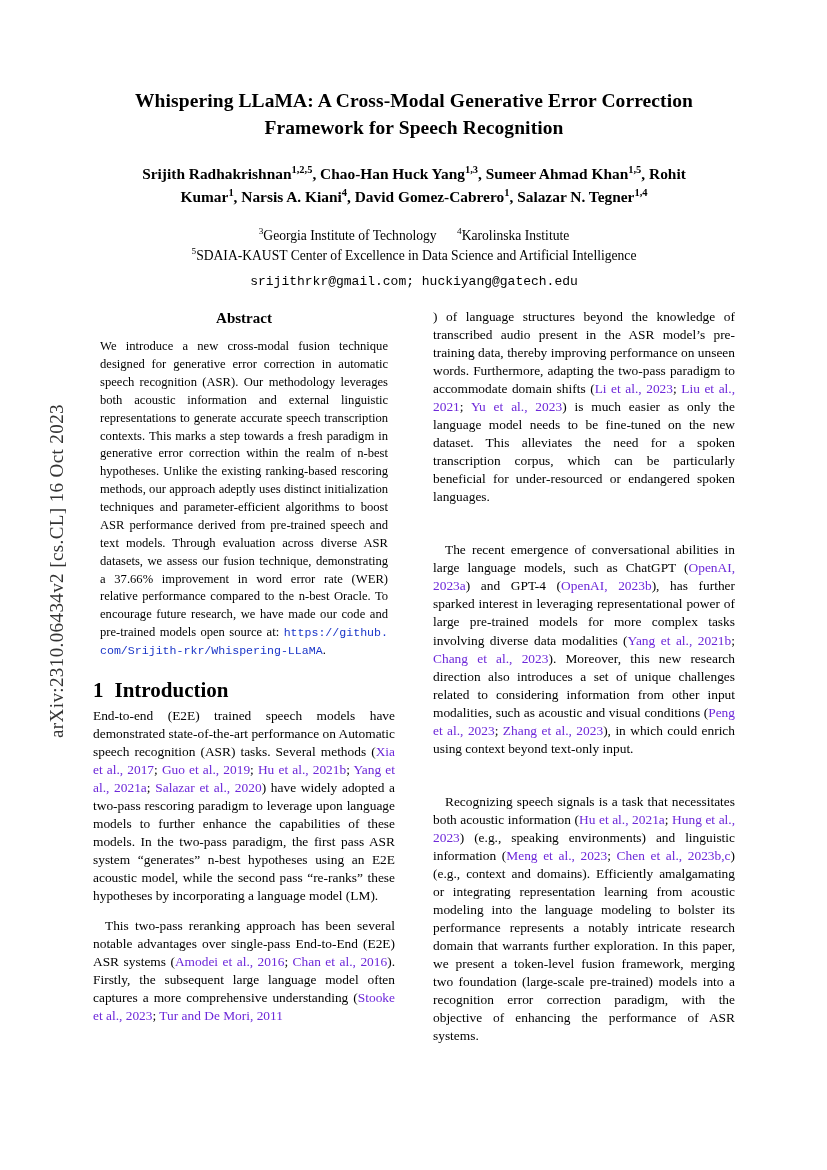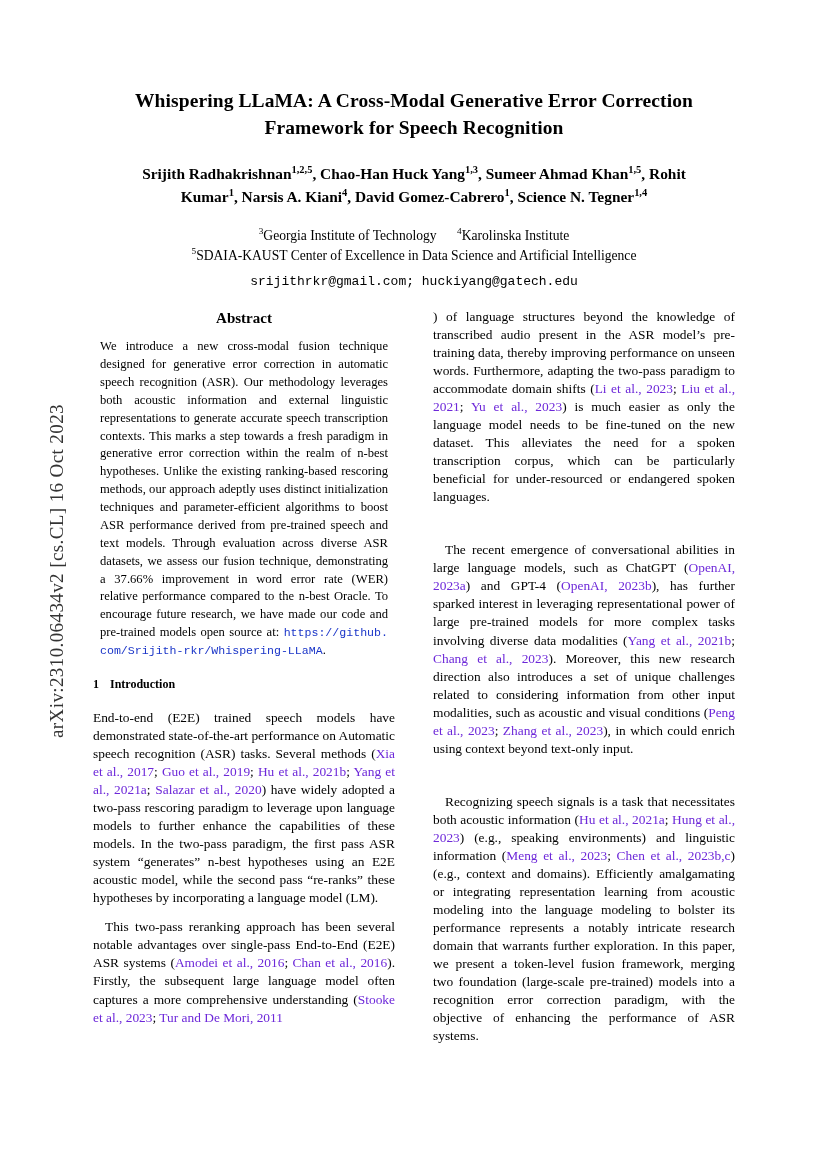--- a/index.html
+++ b/index.html
@@ -106,24 +106,24 @@
     padding: 0 7px;
     hyphens: manual;
   }
   .mono {
     font-family: "Liberation Mono", monospace;
     font-size: 11.6px;
     color: #1a35c8;
     word-break: break-all;
   }
   .sec-head {
-    font-size: 12px;
+    font-size: 21px;
     font-weight: bold;
     margin-top: 16px;
-    margin-bottom: 17px;
+    margin-bottom: 3px;
   }
   .sec-head .num { margin-right: 11px; }
   p.para {
     margin: 0;
     text-indent: 12px;
     text-align: justify;
   }
   p.para.first { text-indent: 0; }
   p.gap { margin-top: 11px; }
   p.bigap { margin-top: 35px; }
@@ -134,21 +134,21 @@
 
 <div class="page">
 
   <div class="arxiv-stamp">arXiv:2310.06434v2  [cs.CL]  16 Oct 2023</div>
 
   <div class="content">
     <div class="title">Whispering LLaMA: A Cross-Modal Generative Error Correction Framework for Speech Recognition</div>
 
     <div class="authors">
       <span><span>Srijith Radhakrishnan</span><sup>1,2,5</sup><span>, Chao-Han Huck Yang</span><sup>1,3</sup><span>, Sumeer Ahmad Khan</span><sup>1,5</sup><span>, Rohit</span></span><br>
-      <span><span>Kumar</span><sup>1</sup><span>, Narsis A. Kiani</span><sup>4</sup><span>, David Gomez-Cabrero</span><sup>1</sup><span>, Science N. Tegner</span><sup>1,4</sup></span>
+      <span><span>Kumar</span><sup>1</sup><span>, Narsis A. Kiani</span><sup>4</sup><span>, David Gomez-Cabrero</span><sup>1</sup><span>, Salazar N. Tegner</span><sup>1,4</sup></span>
     </div>
 
     <div class="affils">
       <div class="line"><sup>3</sup><span>Georgia Institute of Technology</span>  <sup>4</sup><span>Karolinska Institute</span></div>
       <div class="line"><sup>5</sup><span>SDAIA-KAUST Center of Excellence in Data Science and Artificial Intelligence</span></div>
     </div>
 
     <div class="email">srijithrkr@gmail.com; huckiyang@gatech.edu</div>
   </div>
 

